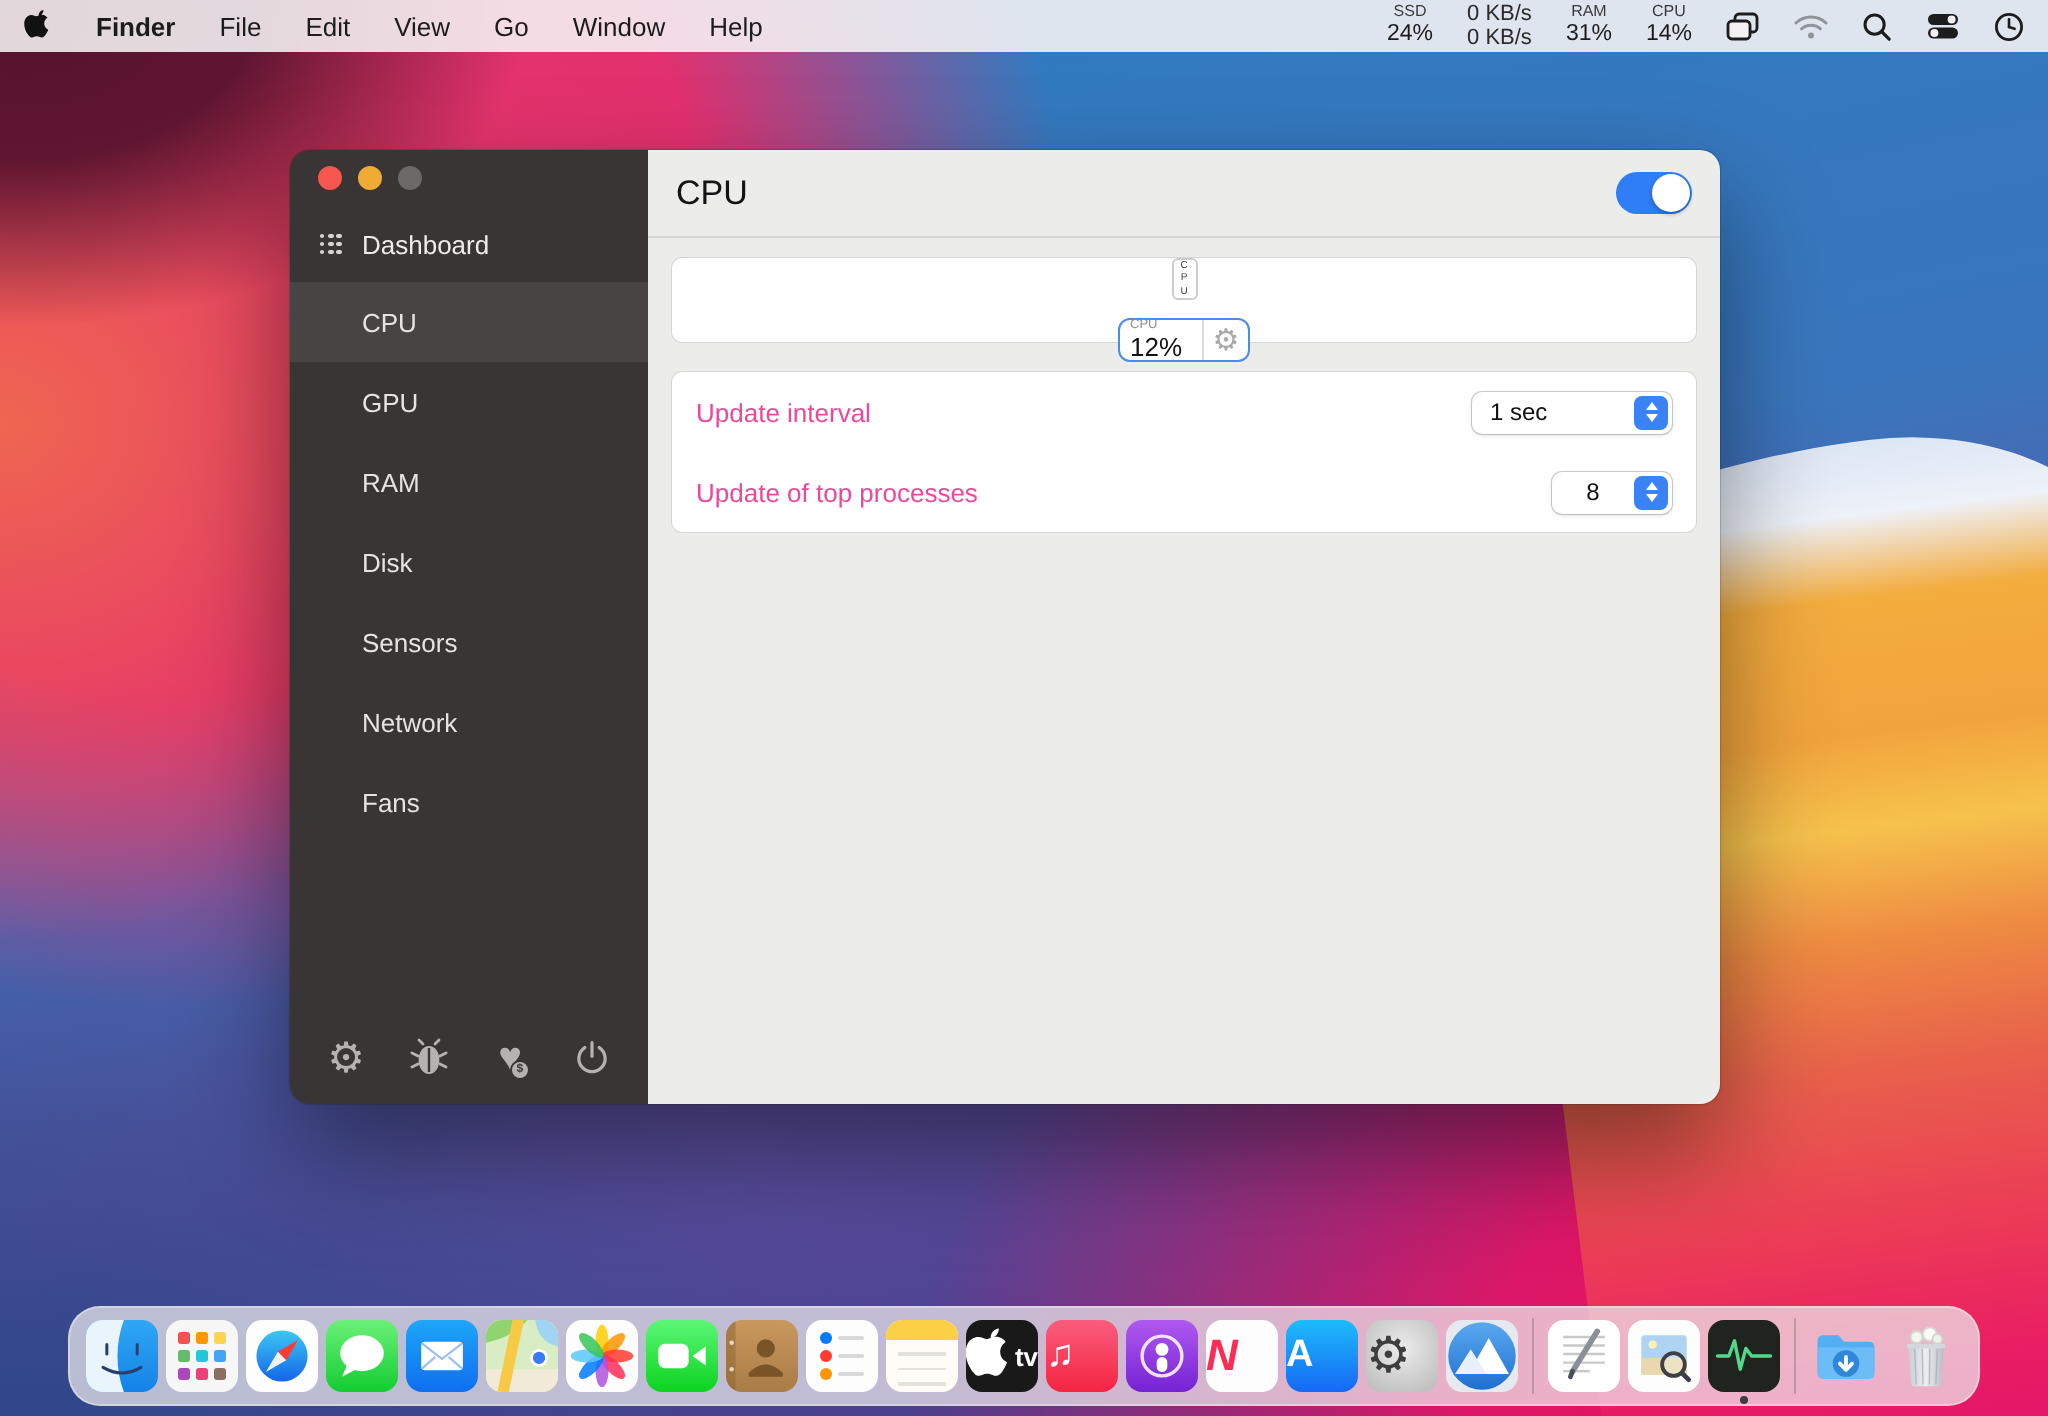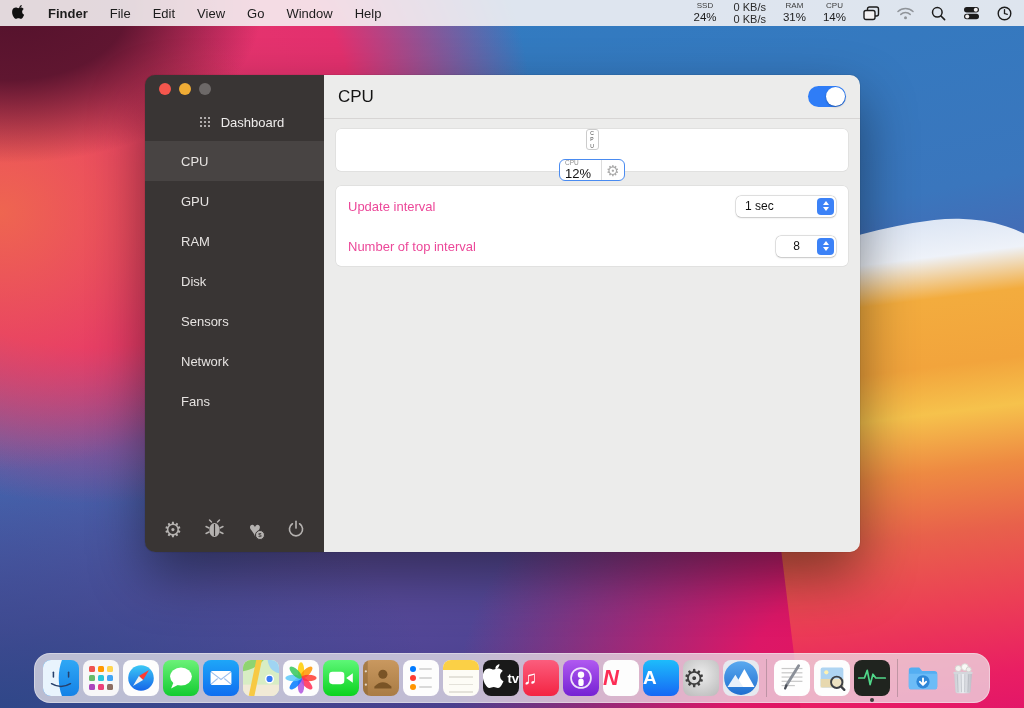--- a/index.html
+++ b/index.html
@@ -36,21 +36,21 @@
   .mb-ico svg { display:block; }
 
   
   .window { position:absolute; left:145px; top:75px; width:715px; height:477px; border-radius:10px;
     display:flex; box-shadow:0 24px 55px rgba(0,0,0,.45), 0 0 1px rgba(0,0,0,.5); z-index:20; }
   .sidebar { width:179px; background:#393534; border-radius:10px 0 0 10px; position:relative; flex:none; }
   .traffic { position:absolute; top:83px; left:14px; display:flex; gap:8px; top:8px; }
   .tl { width:12px; height:12px; border-radius:50%; }
   .tl.red { background:#f5564d; } .tl.yellow { background:#efac35; } .tl.gray { background:#6d6968; }
   .side-top { padding-top:33px; }
-  .dash-item { height:28px; display:flex; align-items:center; gap:10px; padding-left:15px; color:#efedec; font-size:13px; margin-bottom:5px;justify-content:center; }
+  .dash-item { height:28px; display:flex; align-items:center; gap:10px; padding-left:15px; color:#efedec; font-size:13px; margin-bottom:5px; }
   .grid-ico { width:11px; height:11px; display:grid; grid-template-columns:repeat(3,1fr); gap:1.6px; }
   .grid-ico i { width:2.4px; height:2.4px; background:#d8d5d4; border-radius:50%; }
   .nav-item { height:40px; display:flex; align-items:center; padding-left:36px; font-size:13px; color:#e6e3e1; cursor:default; }
   .nav-item.sel { background:rgba(255,255,255,.08); }
   .side-foot { position:absolute; bottom:10px; left:0; right:0; display:flex; justify-content:space-evenly; align-items:center; }
   .side-foot .fi { color:#b5b2b0; display:flex; align-items:center; justify-content:center; width:26px; height:26px; position:relative; }
   .side-foot svg { display:block; }
   .gear-glyph { font-size:21px; line-height:1; }
   .heart-wrap { position:relative; font-size:20px; line-height:1; }
   .heart-badge { position:absolute; right:-4px; bottom:-1px; width:10px; height:10px; background:#b5b2b0; border:1.5px solid #393534;
@@ -332,21 +332,21 @@
         <span class="set-label">Update interval</span>
         <div class="popup wide">
           <span class="txt">1 sec</span>
           <span class="stepper">
               <i class="up"></i>
               <i class="dn"></i>
             </span>
         </div>
       </div>
       <div class="set-row">
-        <span class="set-label">Number of top interval</span>
+        <span class="set-label">Update of top processes</span>
         <div class="popup narrow">
           <span class="txt">8</span>
           <span class="stepper">
               <i class="up"></i>
               <i class="dn"></i>
             </span>
         </div>
       </div>
     </div>
   </main>

